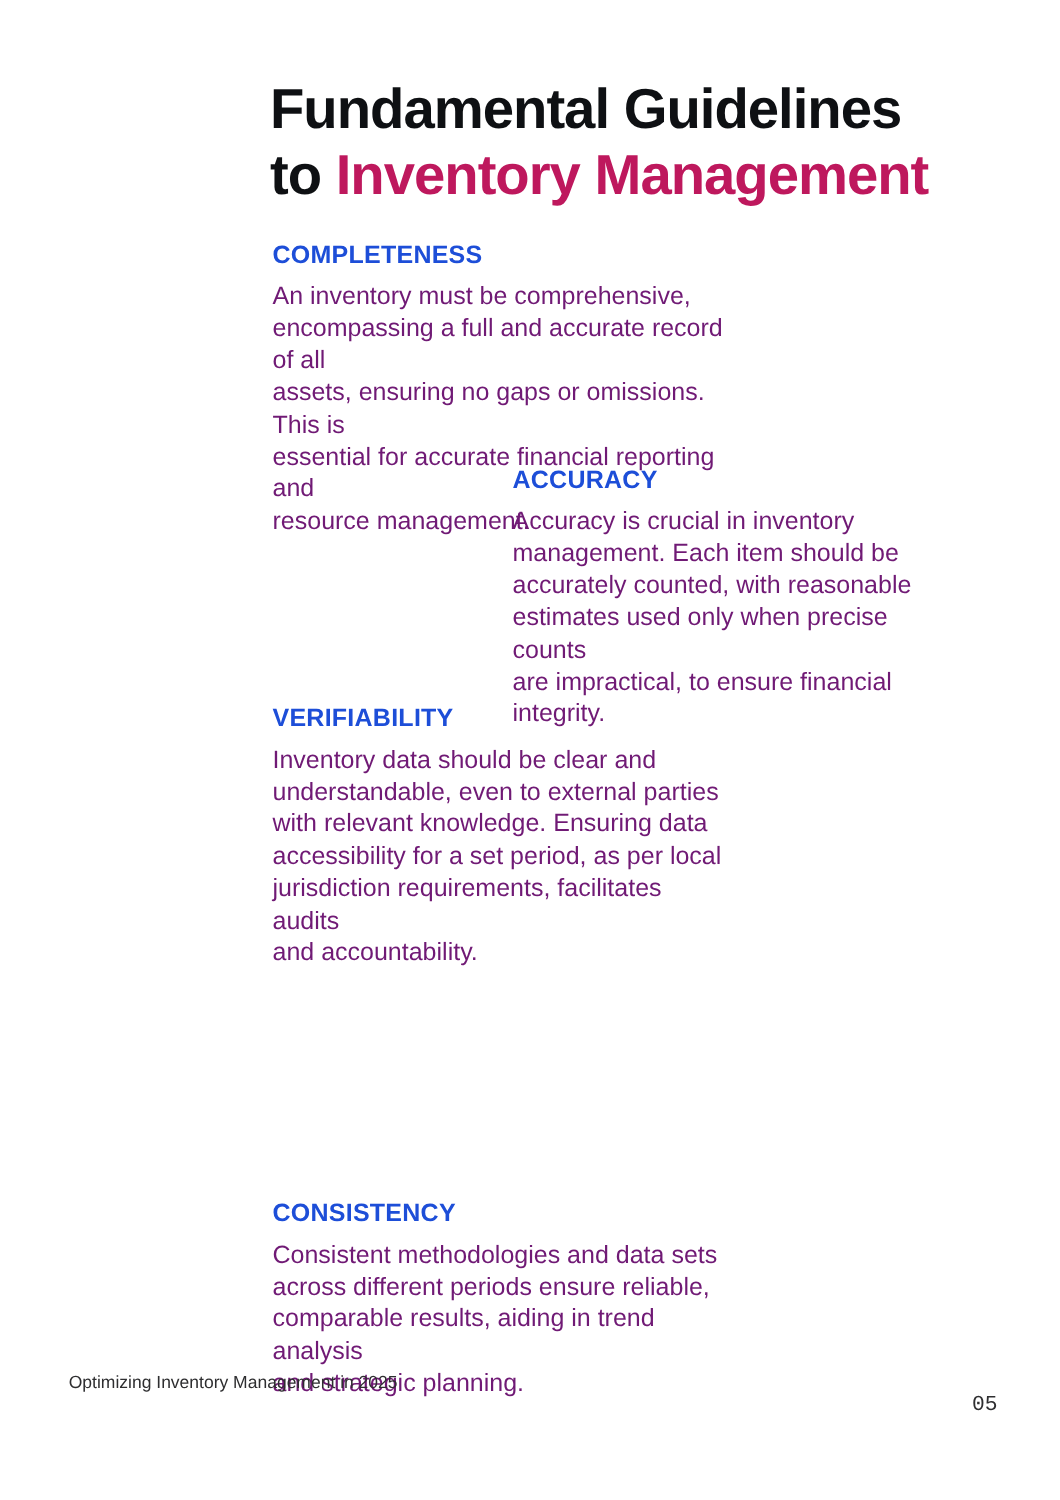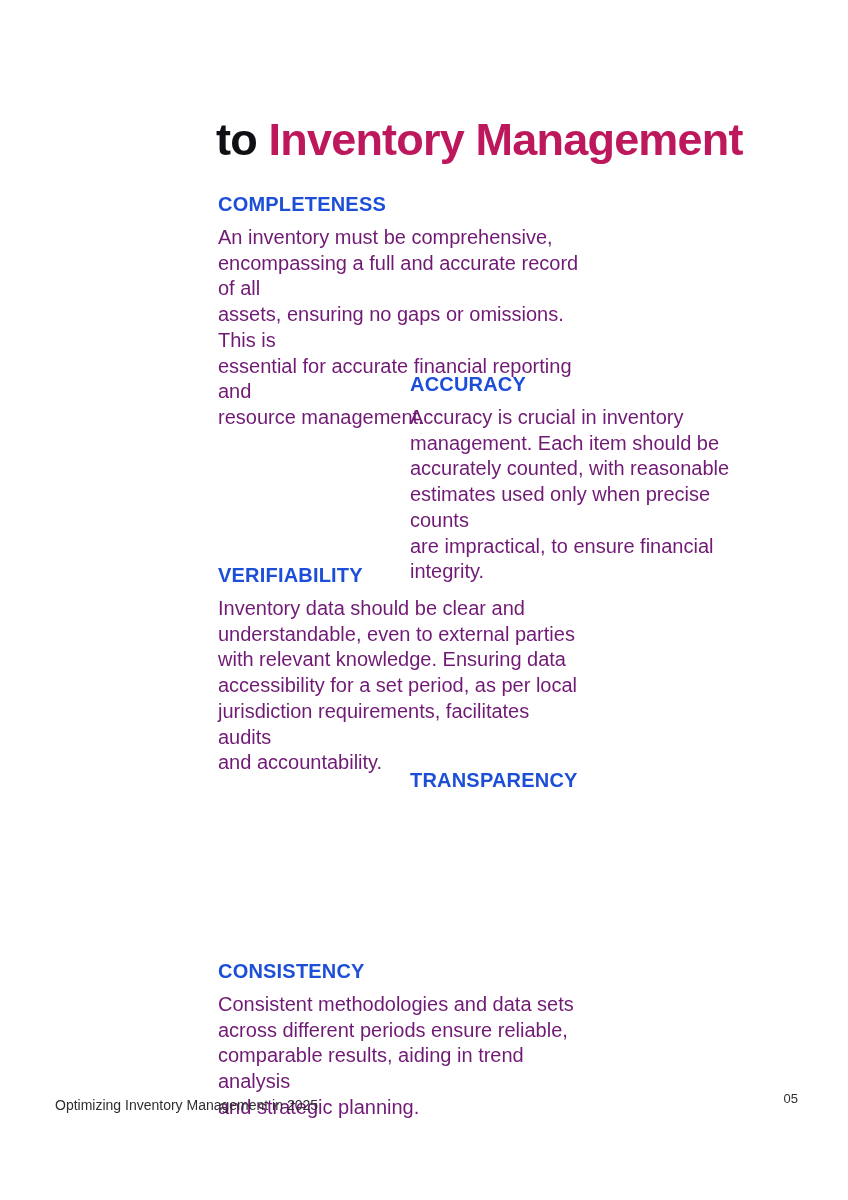--- a/index.html
+++ b/index.html
@@ -59,32 +59,33 @@
     position: absolute;
     left: 55px;
     top: 1098px;
     font-size: 14px;
     line-height: 14px;
     color: #2e2e30;
   }
   .footer-right {
     position: absolute;
     right: 50px;
-    top: 1092px;
-    font-size: 13px;
+    top: 1118px;
+    font-size: 17px;
     line-height: 14px;
     color: #2e2e30;
+    font-family: Liberation Mono, monospace;
   }
 </style>
 </head>
 <body>
 
 <div class="page">
 
-  <h1 class="doc-title"><br><span>to </span><span class="accent">Inventory Management</span></h1>
+  <h1 class="doc-title"><span>Fundamental Guidelines</span><br><span>to </span><span class="accent">Inventory Management</span></h1>
 
   <section class="section sec-completeness">
     <h2>COMPLETENESS</h2>
     <p>An inventory must be comprehensive,
 encompassing a full and accurate record of all
 assets, ensuring no gaps or omissions. This is
 essential for accurate financial reporting and
 resource management.</p>
   </section>
 
@@ -101,21 +102,20 @@
   <section class="section sec-accuracy">
     <h2>ACCURACY</h2>
     <p>Accuracy is crucial in inventory
 management. Each item should be
 accurately counted, with reasonable
 estimates used only when precise counts
 are impractical, to ensure financial integrity.</p>
   </section>
 
   <section class="section sec-transparency">
-    <h2>TRANSPARENCY</h2>
   </section>
 
   <section class="section sec-consistency">
     <h2>CONSISTENCY</h2>
     <p>Consistent methodologies and data sets
 across different periods ensure reliable,
 comparable results, aiding in trend analysis
 and strategic planning.</p>
   </section>
 

